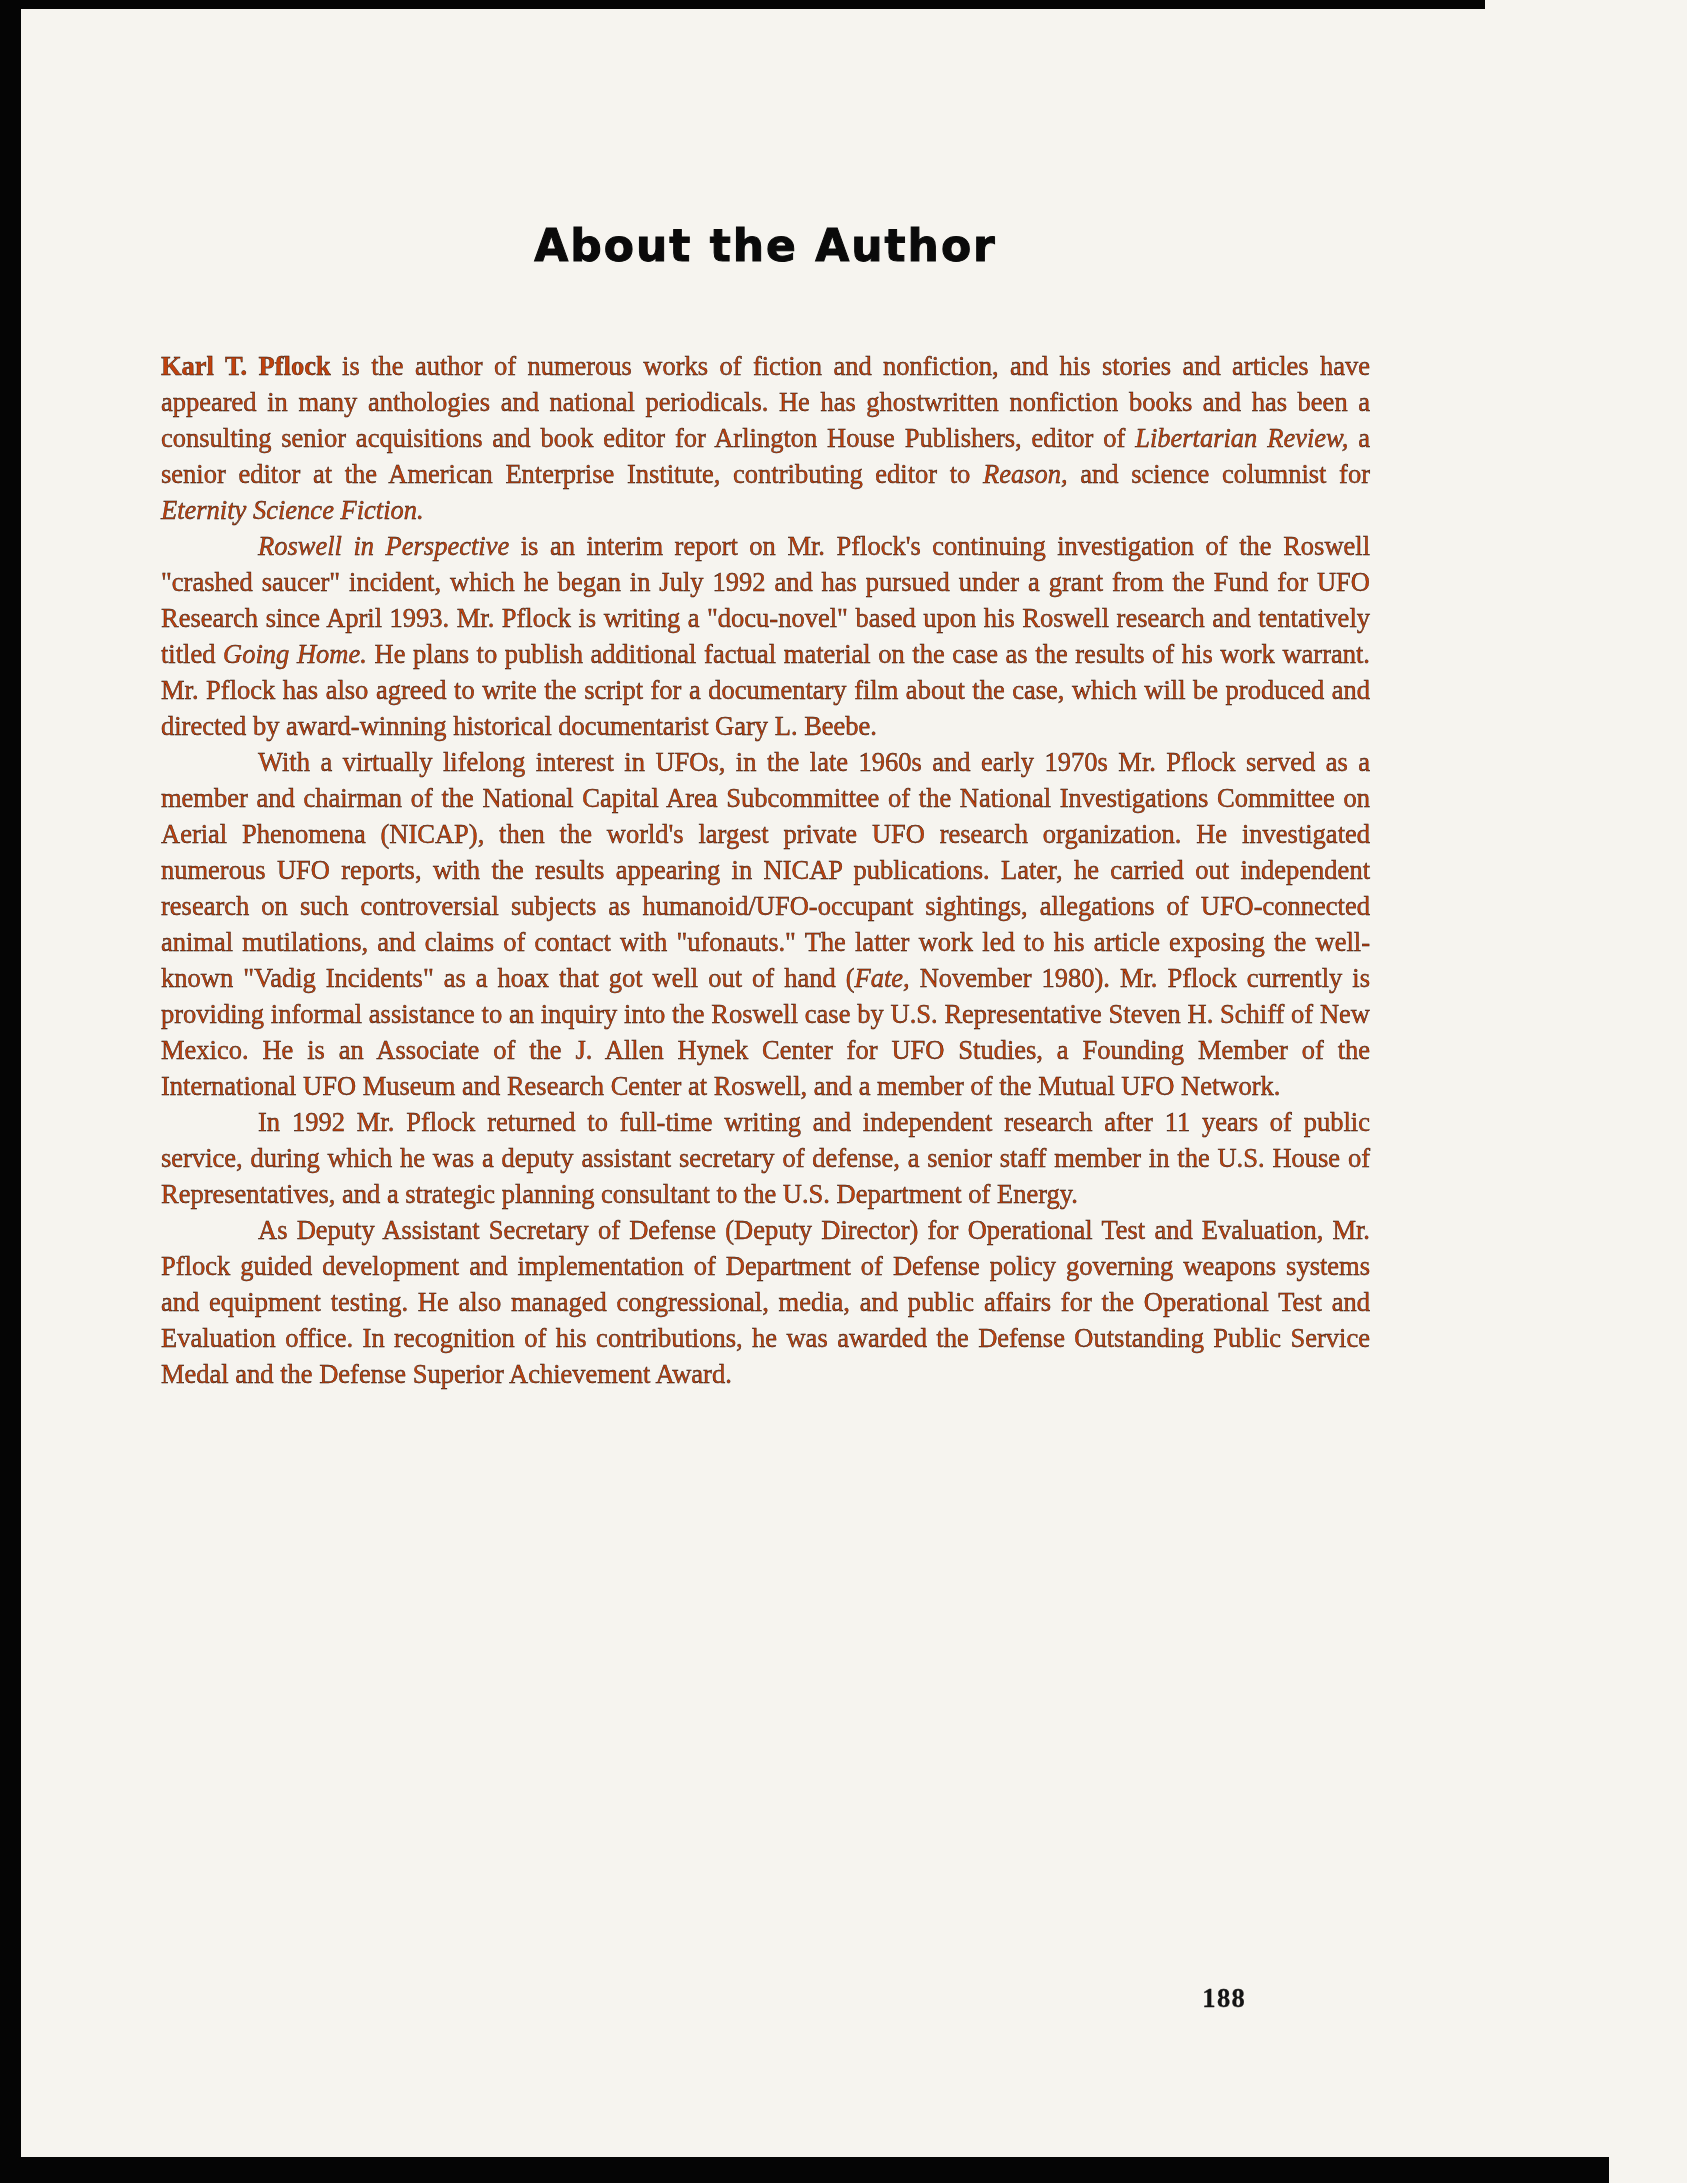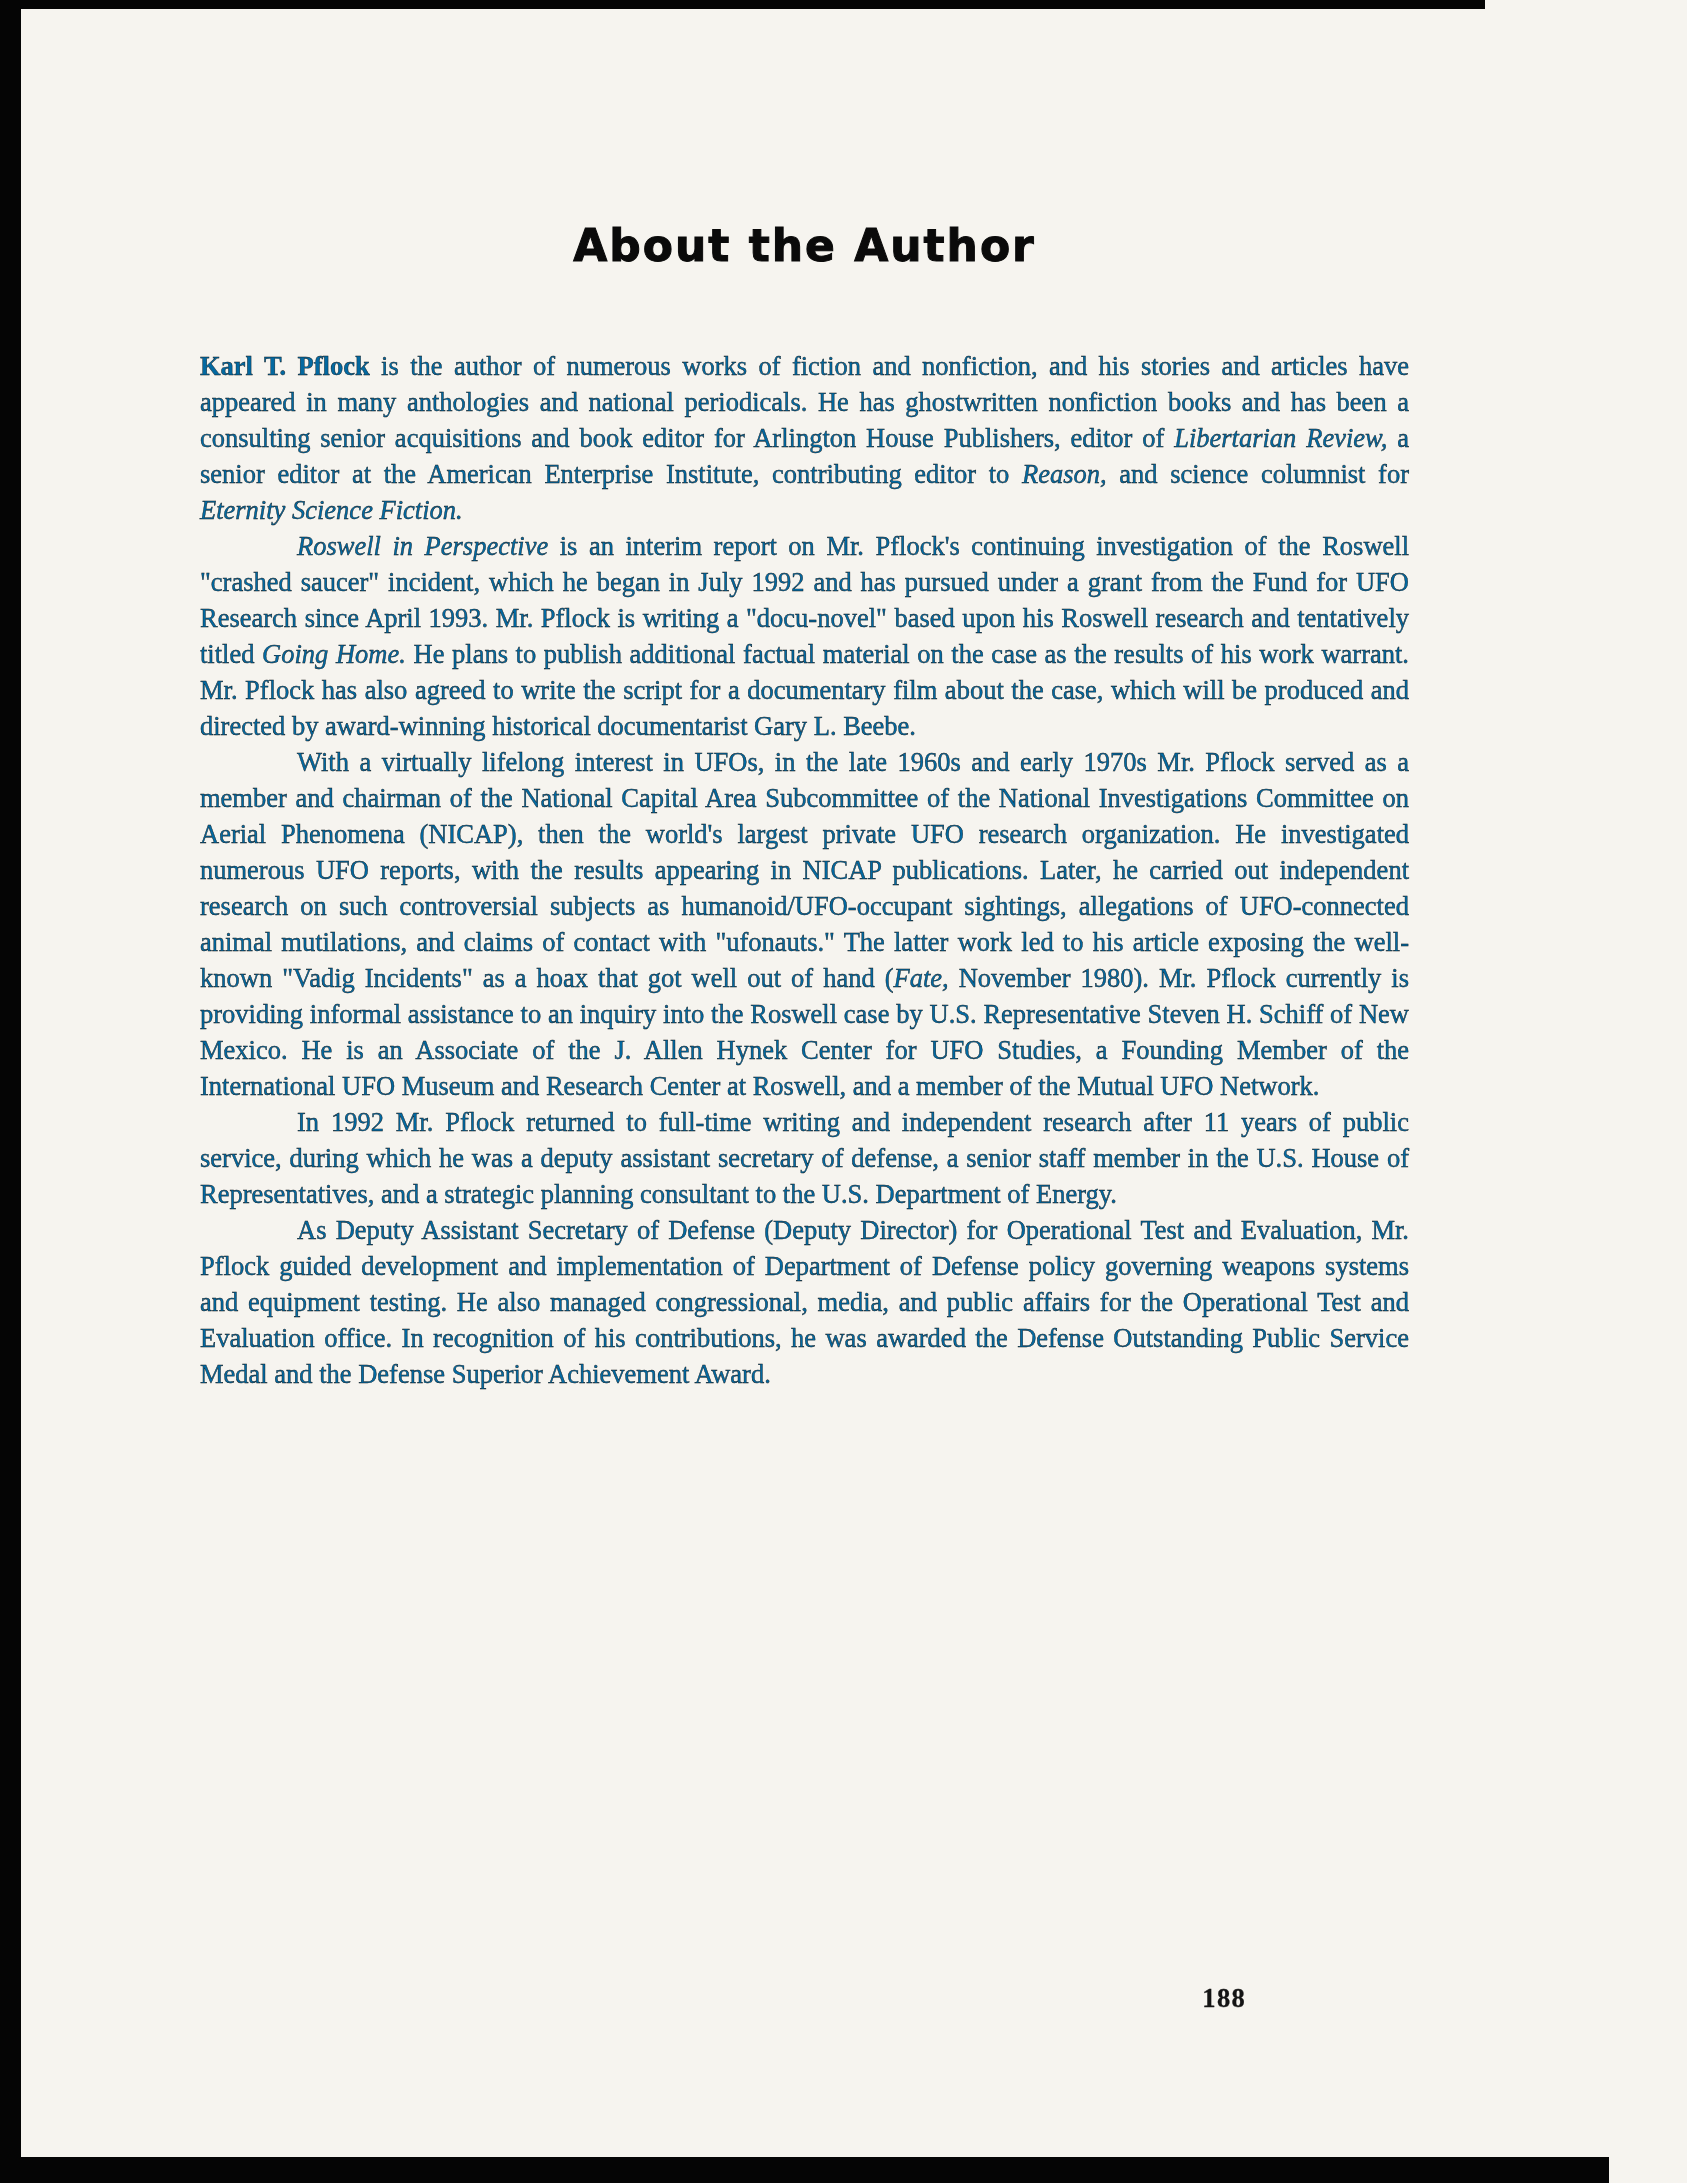--- a/index.html
+++ b/index.html
@@ -35,38 +35,37 @@
     position: absolute;
     left: 18.5px; bottom: 0;
     width: 1590px; height: 26.5px;
     background: #050505;
   }
   .content {
     position: absolute;
     left: 161px;
     top: 0;
     width: 1209px;
-    margin-left: 39px;
   }
   h1.doc-title {
     margin: 220px 0 0 0;
     text-align: center;
     font-family: "DejaVu Sans", sans-serif;
     font-weight: bold;
     font-size: 44px;
     letter-spacing: 2px;
     color: #0a0a0a;
     -webkit-text-stroke: 1px #0a0a0a;
   }
   .body-text {
     margin-top: 77px;
     font-family: "Liberation Serif", serif;
     font-size: 26.5px;
     line-height: 36px;
-    color: #0369a1;
+    color: #c2410c;
     text-align: justify;
     -webkit-text-stroke: 0.4px #141414;
   }
   p.para {
     margin: 0;
   }
   p.para.indent {
     text-indent: 97px;
   }
   .run-bold {

